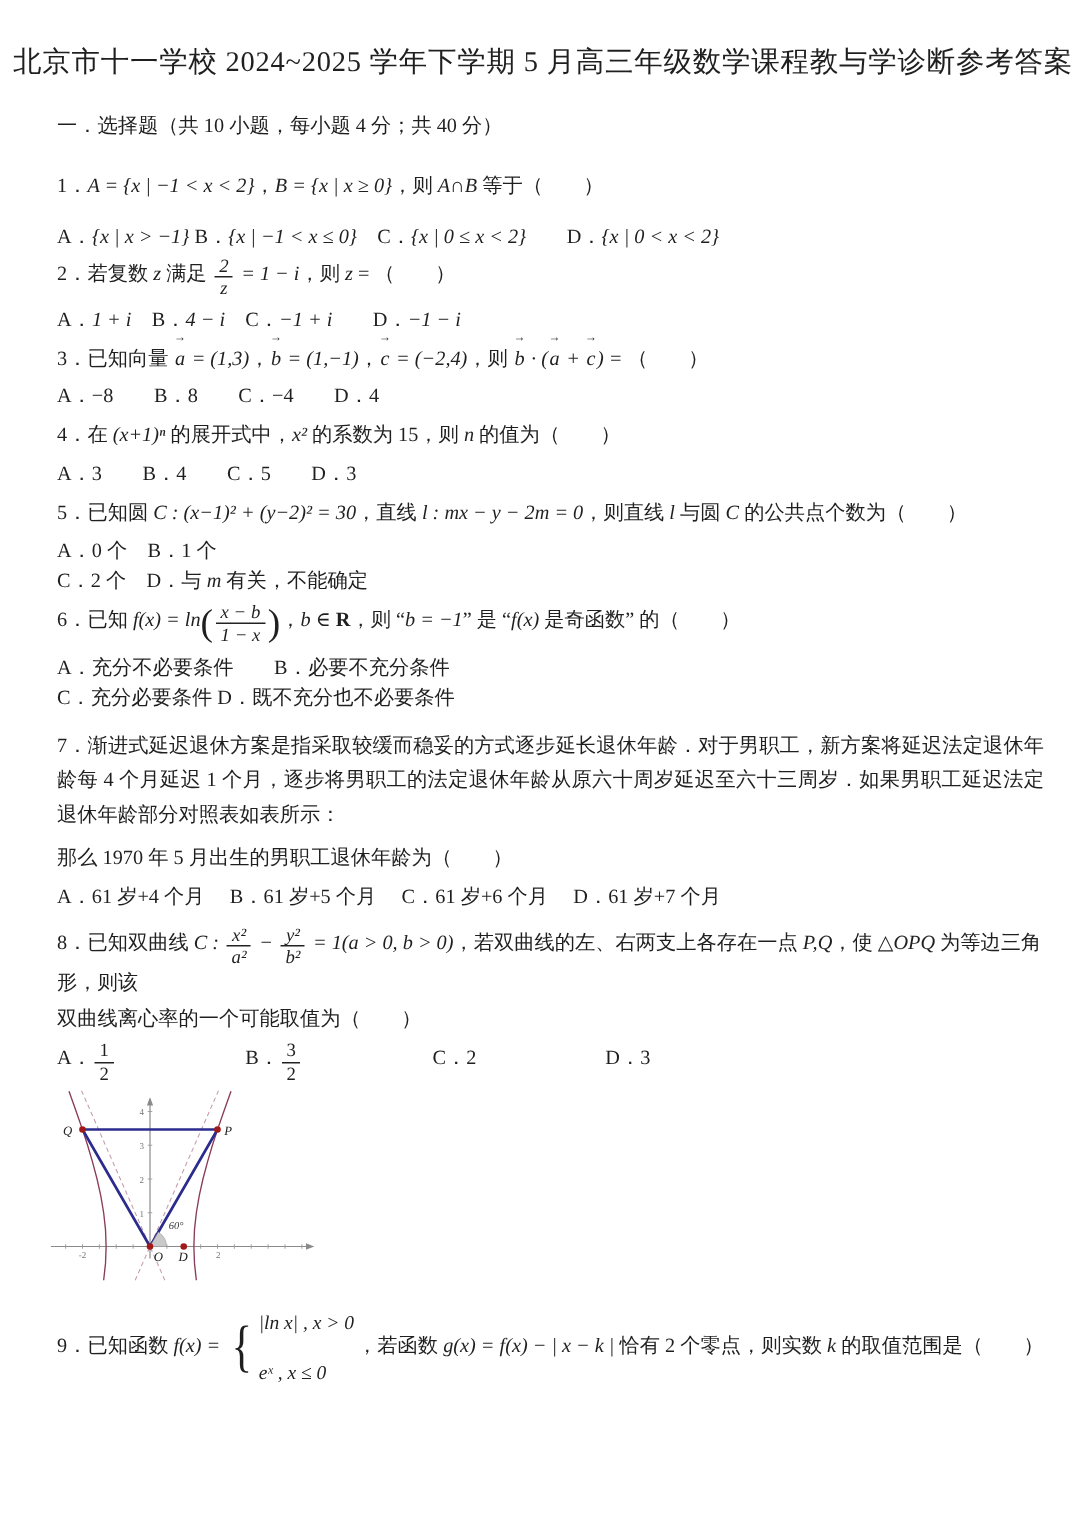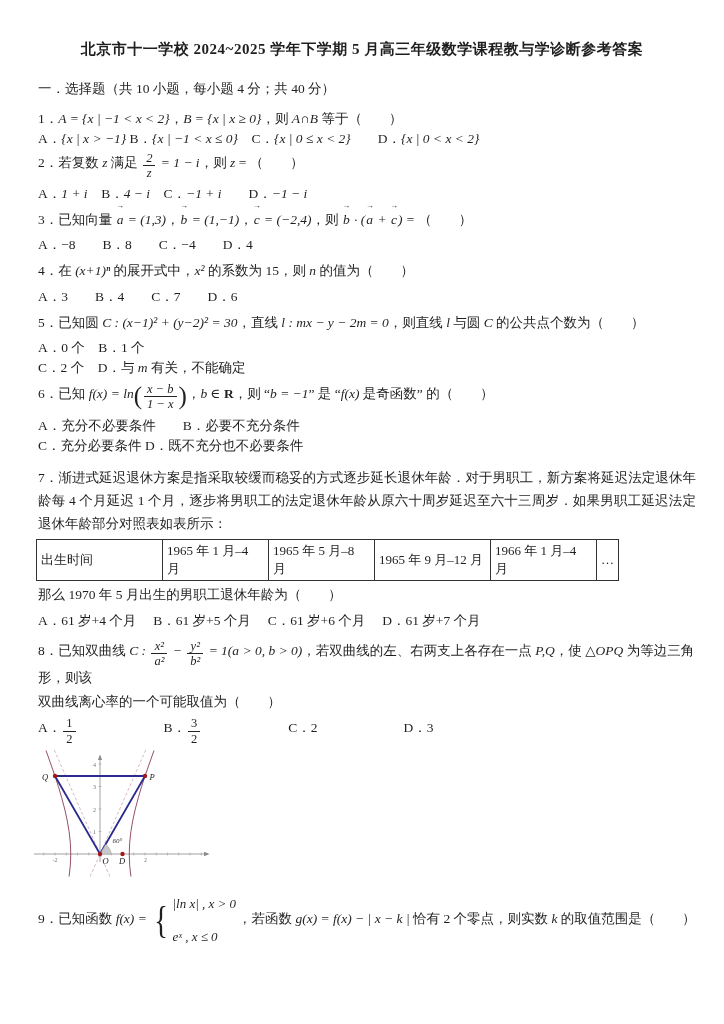--- a/index.html
+++ b/index.html
@@ -1,18 +1,18 @@
 <!DOCTYPE html>
 <html><head>
 <meta charset="utf-8">
 <style>
   html,body{margin:0;padding:0;background:#ffffff;}
   .page{position:relative;width:724px;height:1024px;background:#fff;overflow:hidden;
         font-family:"Liberation Serif","DejaVu Serif",serif;color:#1f1f1f;}
-  .title{padding-top:40px;text-align:center;font-size:15px;font-weight:bold;letter-spacing:.5px;}
+  .title{padding-top:28px;text-align:center;font-size:19px;font-weight:normal;letter-spacing:.5px;}
   .line{padding:0 28px 0 38px;font-size:13.5px;line-height:20px;}
   .para{line-height:23px;text-align:justify;}
   .seg-t{font-style:normal;}
   .seg-m{font-style:italic;}
   .seg-b{font-weight:bold;}
   .seg-big{font-size:25px;font-weight:300;line-height:0;vertical-align:-6px;font-style:normal;}
   .gap{display:inline-block;width:86px;}
   .frac{display:inline-block;vertical-align:-10px;text-align:center;font-style:italic;
         font-size:12.5px;line-height:1.15;margin:0 2px;}
   .frac.up{font-style:normal;}
@@ -32,31 +32,31 @@
 </style>
 </head>
 <body>
 
 <div class="page">
 
   <div class="title">北京市十一学校 2024~2025 学年下学期 5 月高三年级数学课程教与学诊断参考答案</div>
 
   <div class="line" style="margin-top:20px">一．选择题（共 10 小题，每小题 4 分；共 40 分）</div>
 
-  <div class="line" style="margin-top:10px"><span class="seg-t">1．</span><span class="seg-m">A = {x | −1 &lt; x &lt; 2}</span><span class="seg-t">，</span><span class="seg-m">B = {x | x ≥ 0}</span><span class="seg-t">，则 </span><span class="seg-m">A∩B</span><span class="seg-t"> 等于（　　）</span></div>
-  <div class="line" style="margin-top:0"><span class="seg-t">A．</span><span class="seg-m">{x | x &gt; −1}</span><span class="seg-t"> B．</span><span class="seg-m">{x | −1 &lt; x ≤ 0}</span><span class="seg-t">　C．</span><span class="seg-m">{x | 0 ≤ x &lt; 2}</span><span class="seg-t">　　D．</span><span class="seg-m">{x | 0 &lt; x &lt; 2}</span></div>
+  <div class="line" style="margin-top:20px"><span class="seg-t">1．</span><span class="seg-m">A = {x | −1 &lt; x &lt; 2}</span><span class="seg-t">，</span><span class="seg-m">B = {x | x ≥ 0}</span><span class="seg-t">，则 </span><span class="seg-m">A∩B</span><span class="seg-t"> 等于（　　）</span></div>
+  <div class="line" style="margin-top:14px"><span class="seg-t">A．</span><span class="seg-m">{x | x &gt; −1}</span><span class="seg-t"> B．</span><span class="seg-m">{x | −1 &lt; x ≤ 0}</span><span class="seg-t">　C．</span><span class="seg-m">{x | 0 ≤ x &lt; 2}</span><span class="seg-t">　　D．</span><span class="seg-m">{x | 0 &lt; x &lt; 2}</span></div>
 
   <div class="line" style="margin-top:2px"><span class="seg-t">2．若复数 </span><span class="seg-m">z</span><span class="seg-t"> 满足 </span><span class="frac"><span class="num">2</span><span class="den">z</span></span><span class="seg-m"> = 1 − i</span><span class="seg-t">，则 </span><span class="seg-m">z</span><span class="seg-t"> = （　　）</span></div>
   <div class="line" style="margin-top:3px"><span class="seg-t">A．</span><span class="seg-m">1 + i</span><span class="seg-t">　B．</span><span class="seg-m">4 − i</span><span class="seg-t">　C．</span><span class="seg-m">−1 + i</span><span class="seg-t">　　D．</span><span class="seg-m">−1 − i</span></div>
 
   <div class="line" style="margin-top:6px"><span class="seg-t">3．已知向量 </span><span class="vec"><span class="va">→</span><span class="vb">a</span></span><span class="seg-m"> = (1,3)</span><span class="seg-t">，</span><span class="vec"><span class="va">→</span><span class="vb">b</span></span><span class="seg-m"> = (1,−1)</span><span class="seg-t">，</span><span class="vec"><span class="va">→</span><span class="vb">c</span></span><span class="seg-m"> = (−2,4)</span><span class="seg-t">，则 </span><span class="vec"><span class="va">→</span><span class="vb">b</span></span><span class="seg-m"> · (</span><span class="vec"><span class="va">→</span><span class="vb">a</span></span><span class="seg-m"> + </span><span class="vec"><span class="va">→</span><span class="vb">c</span></span><span class="seg-m">) = </span><span class="seg-t">（　　）</span></div>
   <div class="line" style="margin-top:5px"><span class="seg-t">A．−8　　B．8　　C．−4　　D．4</span></div>
 
   <div class="line" style="margin-top:6px"><span class="seg-t">4．在 </span><span class="seg-m">(x+1)ⁿ</span><span class="seg-t"> 的展开式中，</span><span class="seg-m">x²</span><span class="seg-t"> 的系数为 15，则 </span><span class="seg-m">n</span><span class="seg-t"> 的值为（　　）</span></div>
-  <div class="line" style="margin-top:6px"><span class="seg-t">A．3　　B．4　　C．7　　D．6</span></div>
+  <div class="line" style="margin-top:6px"><span class="seg-t">A．3　　B．4　　C．5　　D．3</span></div>
 
   <div class="line" style="margin-top:6px"><span class="seg-t">5．已知圆 </span><span class="seg-m">C : (x−1)² + (y−2)² = 30</span><span class="seg-t">，直线 </span><span class="seg-m">l : mx − y − 2m = 0</span><span class="seg-t">，则直线 </span><span class="seg-m">l</span><span class="seg-t"> 与圆 </span><span class="seg-m">C</span><span class="seg-t"> 的公共点个数为（　　）</span></div>
   <div class="line" style="margin-top:5px"><span class="seg-t">A．0 个　B．1 个</span></div>
   <div class="line"><span class="seg-t">C．2 个　D．与 </span><span class="seg-m">m</span><span class="seg-t"> 有关，不能确定</span></div>
 
   <div class="line" style="margin-top:4px"><span class="seg-t">6．已知 </span><span class="seg-m">f(x) = ln</span><span class="seg-big">(</span><span class="frac"><span class="num">x − b</span><span class="den">1 − x</span></span><span class="seg-big">)</span><span class="seg-t">，</span><span class="seg-m">b</span><span class="seg-t"> ∈ </span><span class="seg-b">R</span><span class="seg-t">，则 “</span><span class="seg-m">b = −1</span><span class="seg-t">” 是 “</span><span class="seg-m">f(x)</span><span class="seg-t"> 是奇函数” 的（　　）</span></div>
   <div class="line" style="margin-top:4px"><span class="seg-t">A．充分不必要条件　　B．必要不充分条件</span></div>
   <div class="line"><span class="seg-t">C．充分必要条件 D．既不充分也不必要条件</span></div>
 
   <div class="line para" style="margin-top:10px">7．渐进式延迟退休方案是指采取较缓而稳妥的方式逐步延长退休年龄．对于男职工，新方案将延迟法定退休年龄每 4 个月延迟 1 个月，逐步将男职工的法定退休年龄从原六十周岁延迟至六十三周岁．如果男职工延迟法定退休年龄部分对照表如表所示：</div>
@@ -64,28 +64,20 @@
   <table class="ret">
     <colgroup>
       <col style="width:126px">
         <col style="width:106px">
         <col style="width:106px">
       <col style="width:116px">
         <col style="width:106px">
         <col style="width:22px">
     </colgroup>
     <tbody>
-        <tr>
-      <td>出生时间</td>
-      <td>1965 年 1 月–4 月</td>
-      <td>1965 年 5 月–8 月</td>
-      <td>1965 年 9 月–12 月</td>
-      <td>1966 年 1 月–4 月</td>
-      <td>…</td>
-    </tr>
   </tbody>
     </table>
 
   <div class="line" style="margin-top:4px">那么 1970 年 5 月出生的男职工退休年龄为（　　）</div>
   <div class="line" style="margin-top:6px">A．61 岁+4 个月　 B．61 岁+5 个月　 C．61 岁+6 个月　 D．61 岁+7 个月</div>
 
   <div class="line" style="margin-top:8px"><span class="seg-t">8．已知双曲线 </span><span class="seg-m">C : </span><span class="frac"><span class="num">x²</span><span class="den">a²</span></span><span class="seg-m"> − </span><span class="frac"><span class="num">y²</span><span class="den">b²</span></span><span class="seg-m"> = 1(a &gt; 0, b &gt; 0)</span><span class="seg-t">，若双曲线的左、右两支上各存在一点 </span><span class="seg-m">P,Q</span><span class="seg-t">，使 </span><span class="seg-m">△OPQ</span><span class="seg-t"> 为等边三角形，则该</span></div>
   <div class="line" style="margin-top:4px"><span class="seg-t">双曲线离心率的一个可能取值为（　　）</span></div>
   <div class="line" style="margin-top:4px"><span class="seg-t">A．</span><span class="frac up"><span class="num">1</span><span class="den">2</span></span><span class="gap"></span><span class="seg-t">B．</span><span class="frac up"><span class="num">3</span><span class="den">2</span></span><span class="gap"></span><span class="seg-t">C．2</span><span class="gap"></span><span class="seg-t">D．3</span></div>
 

